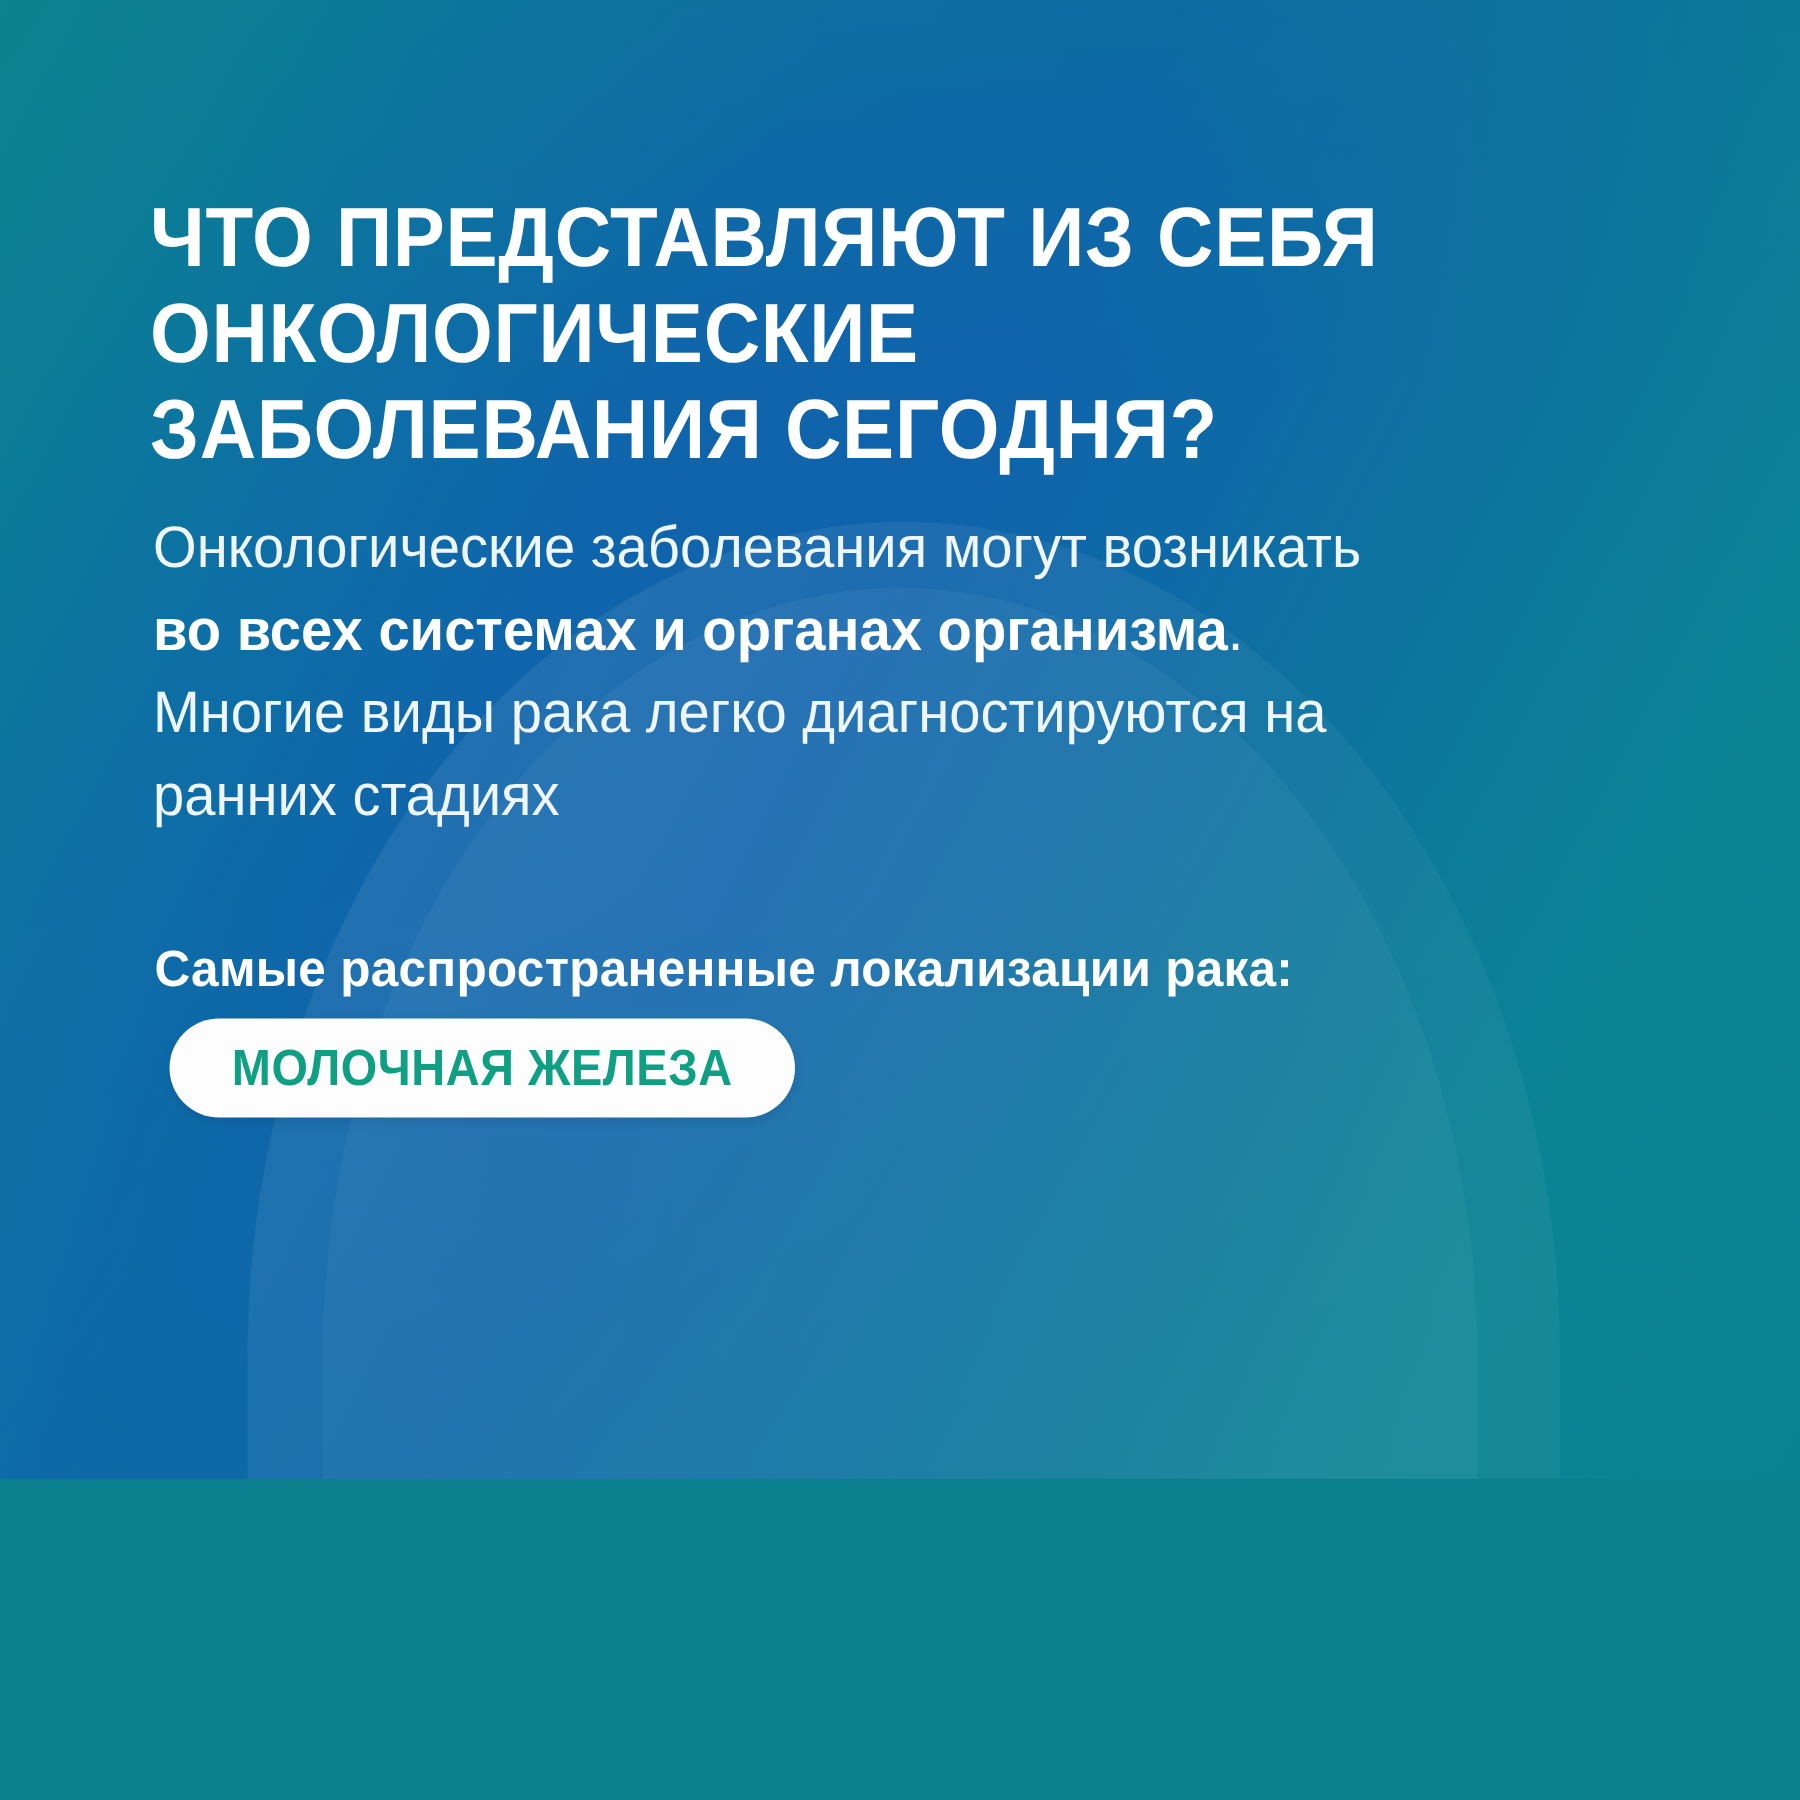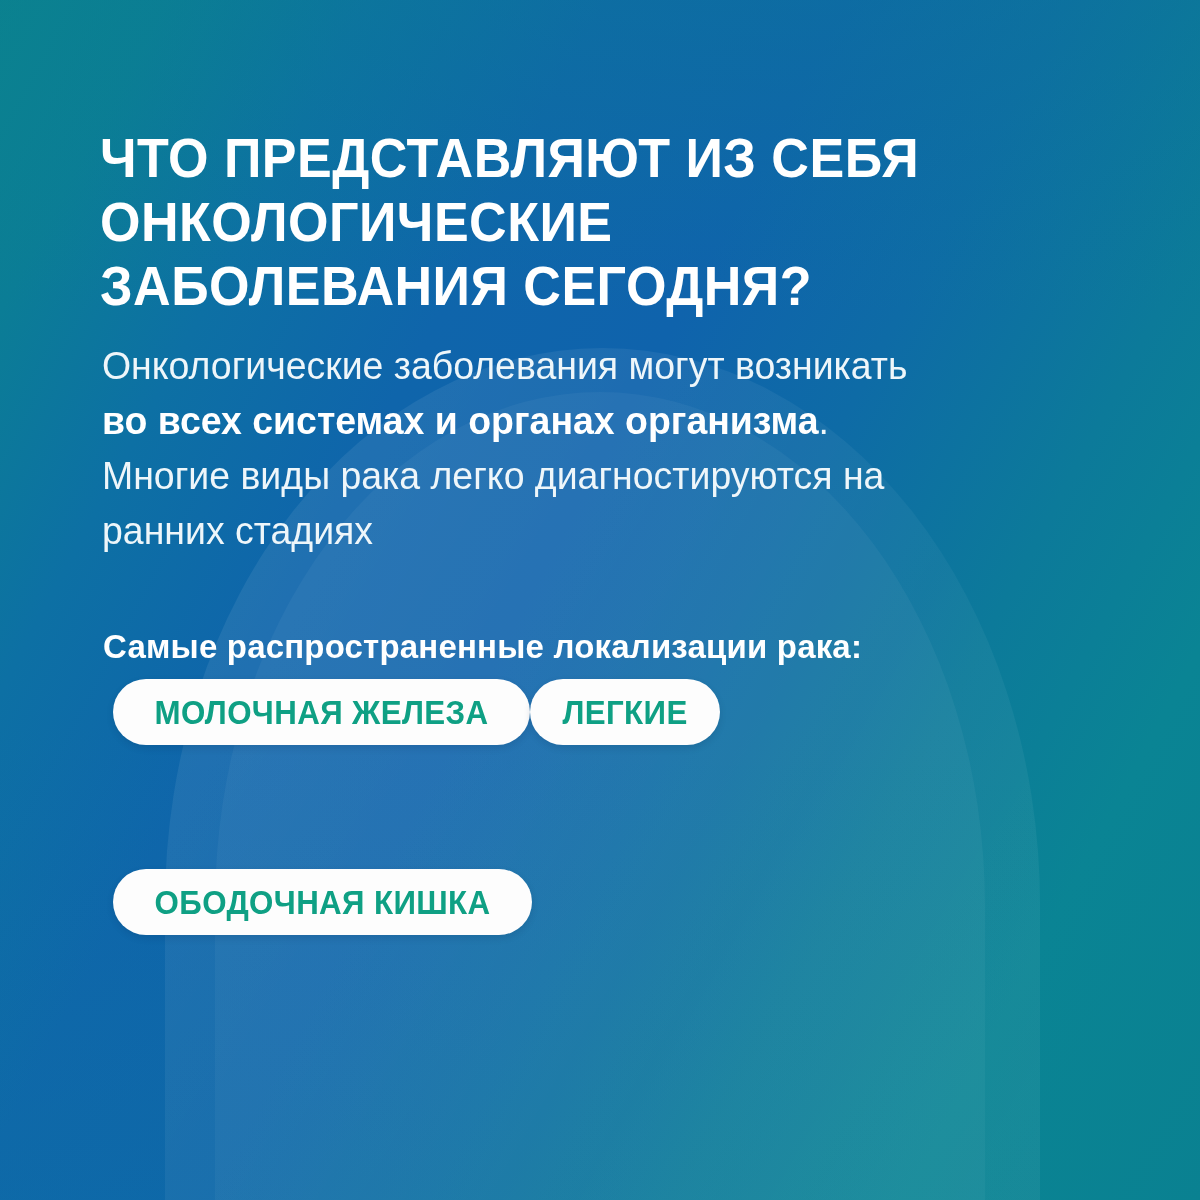--- a/index.html
+++ b/index.html
@@ -11,21 +11,21 @@
     width: 1200px;
     height: 1200px;
     overflow: hidden;
     font-family: "Liberation Sans", sans-serif;
     background: #0a7f8e;
   }
 
   #poster {
     position: relative;
     width: 1200px;
-    height: 1200px;
+    height: 986px;
     overflow: hidden;
     background:
       linear-gradient(118deg,
         #0b8290 0%,
         #0b7d96 9%,
         #0d70a4 20%,
         #0f65ab 33%,
         #0f63ac 46%,
         #0e6ba6 58%,
         #0c7a9a 72%,
@@ -195,30 +195,22 @@
     </div>
 
     <h2 class="subhead">Самые распространенные локализации рака:</h2>
 
     <div class="pills">
 
       <div class="pill-row">
         <div class="pill">
           <span>МОЛОЧНАЯ ЖЕЛЕЗА</span>
         </div>
-        <div class="pill">
-          <span>ЛЕГКИЕ</span>
-        </div>
       </div>
 
       <div class="pill-row">
       </div>
 
 
-      <div class="pill-row">
-        <div class="pill">
-          <span>ОБОДОЧНАЯ КИШКА</span>
-        </div>
-      </div>
 
     </div>
   </div>
 </div>
 
 </body></html>

